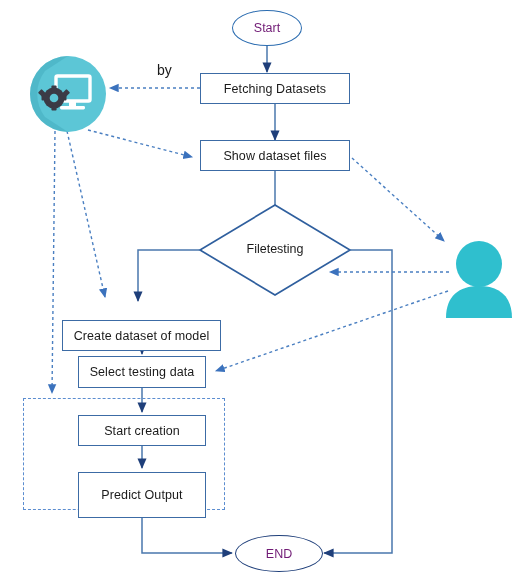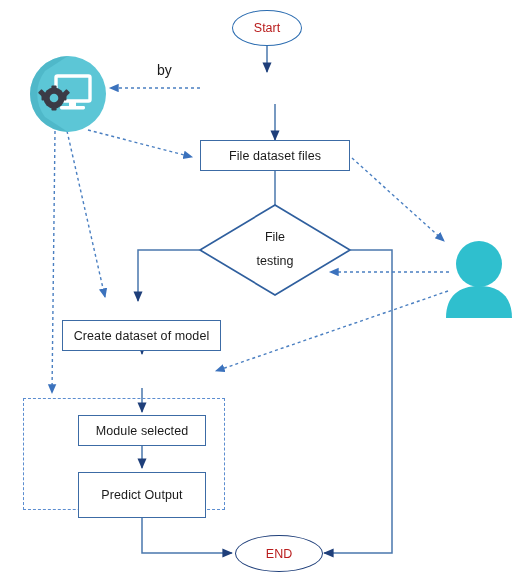--- a/index.html
+++ b/index.html
@@ -39,29 +39,29 @@
     background: #ffffff;
     font-size: 12.5px;
     color: #1a1a1a;
     letter-spacing: 0.1px;
   }
   .terminator {
     border: 1.7px solid #2b6cb0;
     border-radius: 50%;
     background: #ffffff;
     font-size: 12.5px;
-    color: #b91c1c;
+    color: #701a75;
   }
   .terminator.end {
     border-color: #1f3f7a;
   }
   .decision-label {
     position: absolute;
     display: flex;
-    flex-direction: column;
+    flex-direction: row;
     align-items: center;
     justify-content: center;
     font-size: 12.5px;
     color: #1a1a1a;
     line-height: 1.9;
     pointer-events: none;
   }
   .decision-label span {
     display: block;
   }
@@ -155,37 +155,43 @@
     <svg viewBox="0 0 70 82" width="70" height="82" xmlns="http://www.w3.org/2000/svg">
       <circle cx="35" cy="26" r="23" fill="#2fbfce"></circle>
       <path d="M2,80 C2,58 15,48 35,48 C55,48 68,58 68,80 Z" fill="#2fbfce"></path>
     </svg>
   </div>
 
   <div class="node terminator" style="left:232px; top:10px; width:70px; height:36px;">
     <span>Start</span>
   </div>
 
+  <div class="node proc" style="left:200px; top:73px; width:150px; height:31px;">
+    <span>Fetching Datasets</span>
+  </div>
 
   <div class="node proc" style="left:200px; top:140px; width:150px; height:31px;">
-    <span>File dataset files</span>
+    <span>Show dataset files</span>
   </div>
 
   <div class="decision-label" style="left:225px; top:218px; width:100px; height:64px;">
     <span>File</span>
     <span>testing</span>
   </div>
 
   <div class="node proc" style="left:62px; top:303px; width:159px; height:31px;margin-top:17px;">
     <span>Create dataset of model</span>
   </div>
 
+  <div class="node proc" style="left:78px; top:356px; width:128px; height:32px;">
+    <span>Select testing data</span>
+  </div>
 
   <div class="node proc" style="left:78px; top:415px; width:128px; height:31px;">
-    <span>Module selected</span>
+    <span>Start creation</span>
   </div>
 
   <div class="node proc" style="left:78px; top:472px; width:128px; height:46px;">
     <span>Predict Output</span>
   </div>
 
   <div class="node terminator end" style="left:235px; top:535px; width:88px; height:37px;">
     <span>END</span>
   </div>
 

